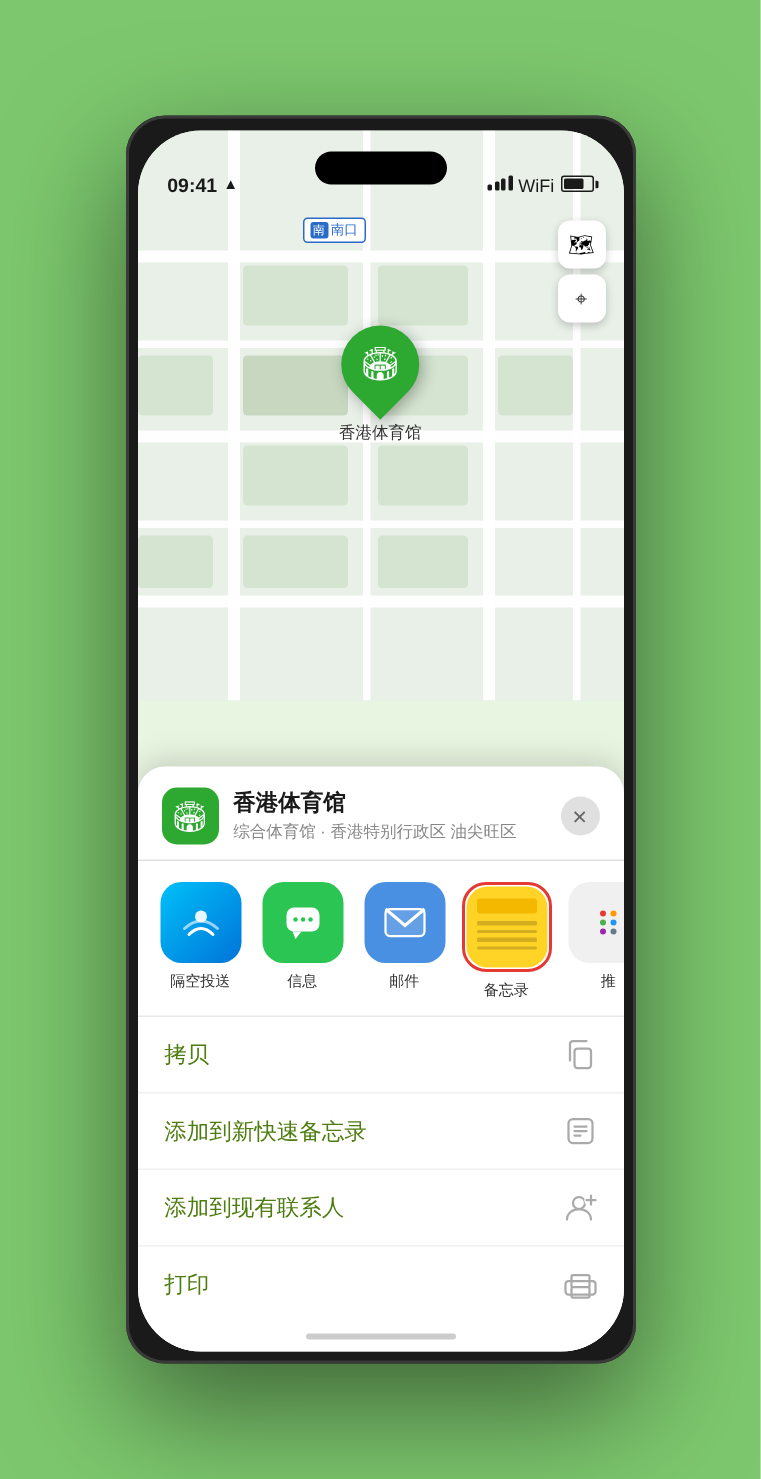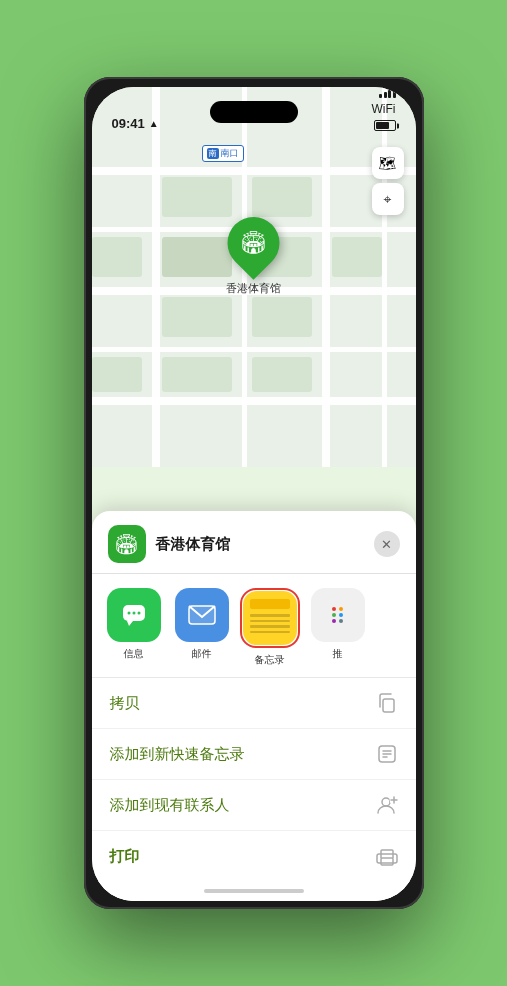--- a/index.html
+++ b/index.html
@@ -58,23 +58,22 @@
     .status-time {
       font-size: 13px;
       font-weight: 600;
       color: #1a1a1a;
       display: flex;
       align-items: center;
       gap: 2px;
     }
     .status-icons {
       display: flex;
-      align-items: flex-end;
+      align-items: flex-start;
       gap: 4px;
-      flex-direction: column;
     }
     .signal-bars {
       display: flex;
       align-items: flex-end;
       gap: 1.5px;
     }
     .signal-bar {
       background: #1a1a1a;
       border-radius: 1px;
       width: 3px;
@@ -452,28 +451,39 @@
         <div class="pin-label">香港体育馆</div>
       </div>
     </div>
 
     <div class="bottom-sheet">
 
       <div class="venue-header">
         <div class="venue-icon">🏟</div>
         <div class="venue-info">
           <div class="venue-name">香港体育馆</div>
+          <div class="venue-subtitle">综合体育馆 · 香港特别行政区 油尖旺区</div>
         </div>
         <div class="close-btn">
           <span>✕</span>
         </div>
       </div>
 
       <div class="share-row">
 
+        <div class="share-item">
+          <div class="share-icon-wrap airdrop">
+            <svg width="28" height="28" viewBox="0 0 28 28" fill="none">
+              <circle cx="14" cy="10" r="4" fill="white" opacity="0.9"></circle>
+              <path d="M6 22 Q14 14 22 22" stroke="white" stroke-width="2" fill="none" stroke-linecap="round"></path>
+              <path d="M3 18 Q14 8 25 18" stroke="white" stroke-width="2" fill="none" stroke-linecap="round" opacity="0.6"></path>
+            </svg>
+          </div>
+          <span class="share-label">隔空投送</span>
+        </div>
 
         <div class="share-item">
           <div class="share-icon-wrap messages">
             <svg width="30" height="30" viewBox="0 0 30 30" fill="none">
               <rect x="4" y="5" width="22" height="16" rx="5" fill="white"></rect>
               <polygon points="8,21 14,21 10,26" fill="white"></polygon>
               <circle cx="10" cy="13" r="1.5" fill="#2ac552"></circle>
               <circle cx="15" cy="13" r="1.5" fill="#2ac552"></circle>
               <circle cx="20" cy="13" r="1.5" fill="#2ac552"></circle>
             </svg>
@@ -551,21 +561,21 @@
           <span class="action-label">添加到现有联系人</span>
           <svg width="22" height="22" viewBox="0 0 22 22" fill="none">
             <circle cx="10" cy="8" r="4" stroke="#aaa" stroke-width="1.5"></circle>
             <path d="M2 19c0-4 3.6-7 8-7s8 3 8 7" stroke="#aaa" stroke-width="1.5" stroke-linecap="round"></path>
             <circle cx="18" cy="6" r="4" fill="white" stroke="white" stroke-width="1"></circle>
             <line x1="15" y1="6" x2="21" y2="6" stroke="#aaa" stroke-width="1.5" stroke-linecap="round"></line>
             <line x1="18" y1="3" x2="18" y2="9" stroke="#aaa" stroke-width="1.5" stroke-linecap="round"></line>
           </svg>
         </div>
 
-        <div class="action-item" style="border-bottom:none;font-weight:bold;">
+        <div class="action-item" style="border-bottom:none;">
           <span class="action-label">打印</span>
           <svg width="22" height="22" viewBox="0 0 22 22" fill="none">
             <rect x="5" y="13" width="12" height="7" rx="1" stroke="#aaa" stroke-width="1.5"></rect>
             <path d="M5 13V6a1 1 0 0 1 1-1h10a1 1 0 0 1 1 1v7" stroke="#aaa" stroke-width="1.5"></path>
             <path d="M3 9h16a2 2 0 0 1 2 2v5a2 2 0 0 1-2 2H3a2 2 0 0 1-2-2v-5a2 2 0 0 1 2-2z" stroke="#aaa" stroke-width="1.5"></path>
           </svg>
         </div>
       </div>
 
       <div class="home-indicator">

